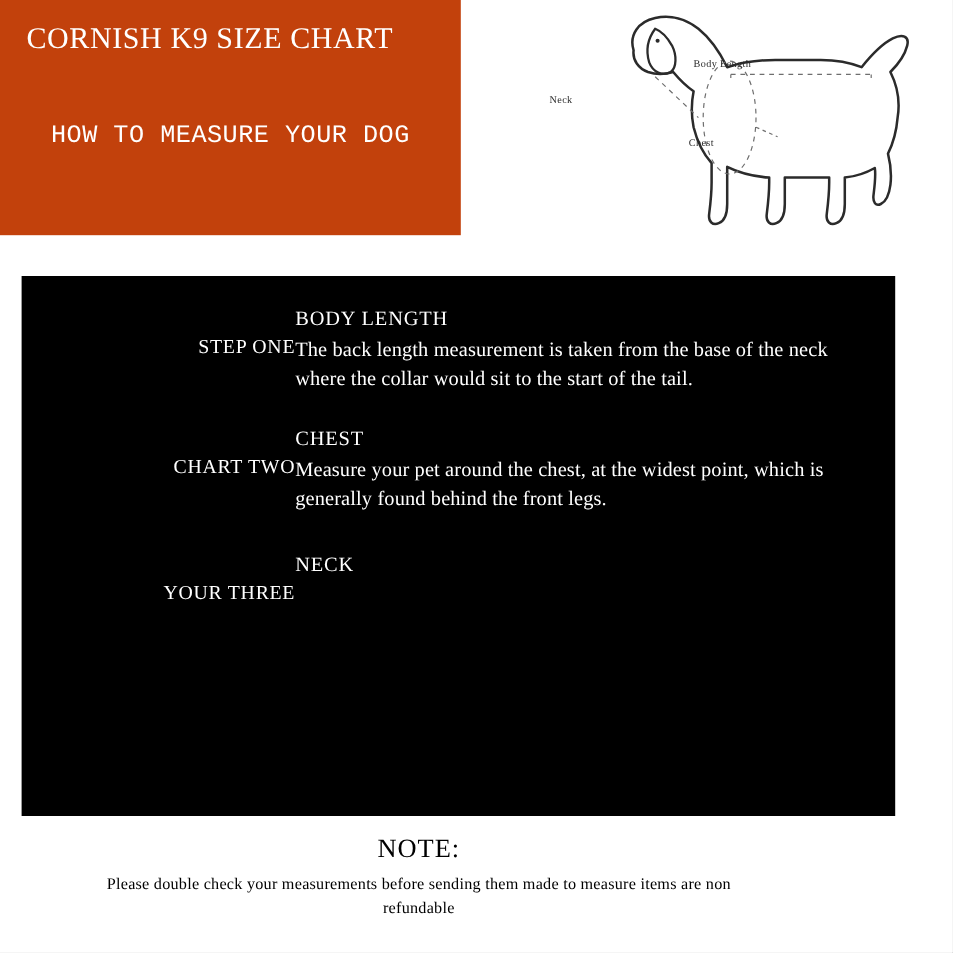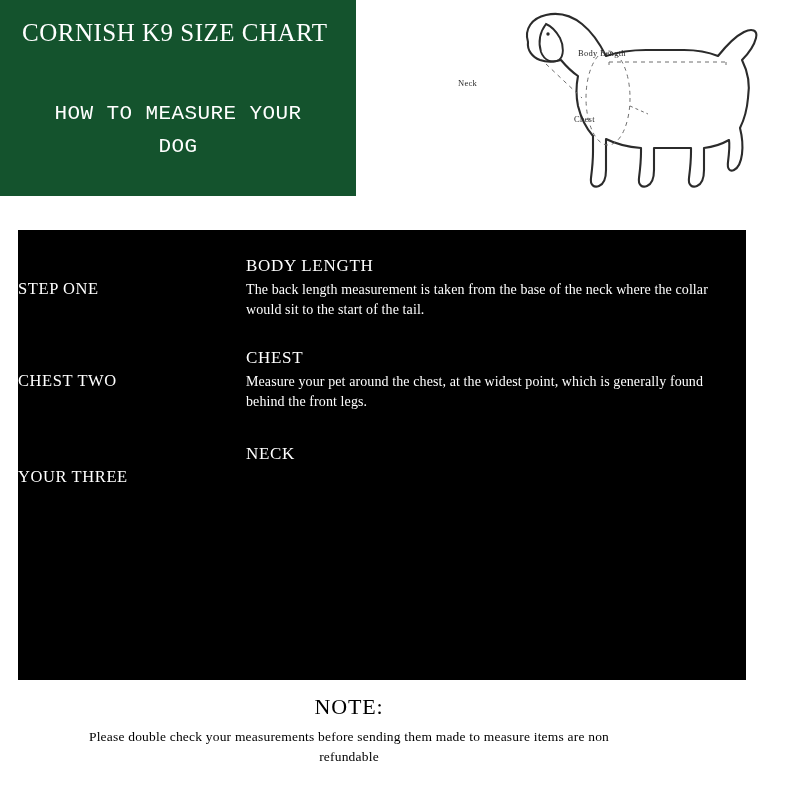--- a/index.html
+++ b/index.html
@@ -19,23 +19,23 @@
 
   
   .header {
     position: relative;
     height: 196px;
   }
   .header-block {
     position: absolute;
     left: 0;
     top: 0;
-    width: 356px;
+    width: 384px;
     height: 196px;
-    background: #14532d;
+    background: #c2410c;
     color: #ffffff;
     padding: 18px 22px 0 22px;
   }
   .title-main {
     font-size: 25px;
     letter-spacing: 0.5px;
     line-height: 1.2;
     text-align: left;
     font-family: "Liberation Serif", serif;
   }
@@ -83,36 +83,36 @@
   .step-row {
     display: flex;
     align-items: flex-start;
   }
   .step-1 { margin-top: 26px; }
   .step-2 { margin-top: 28px; }
   .step-3 { margin-top: 32px; }
   .step-label {
     width: 228px;
     flex: 0 0 228px;
-    text-align: left;
+    text-align: right;
     font-size: 16.5px;
     letter-spacing: 0.6px;
     padding-top: 23px;
   }
   .step-body {
     flex: 1 1 auto;
     padding-right: 18px;
   }
   .step-heading {
     font-size: 17px;
     letter-spacing: 0.7px;
     margin-bottom: 4px;
   }
   .step-text {
-    font-size: 14px;
+    font-size: 17px;
     line-height: 1.42;
     letter-spacing: 0.1px;
   }
   .panel-footnote {
     margin-top: 56px;
     text-align: center;
     font-size: 15px;
     letter-spacing: 0.1px;
     padding: 0 24px;
   }
@@ -189,21 +189,21 @@
 
   <div class="step-row step-1">
     <div class="step-label">STEP ONE</div>
     <div class="step-body">
       <div class="step-heading">BODY LENGTH</div>
       <div class="step-text">The back length measurement is taken from the base of the neck where the collar would sit to the start of the tail.</div>
     </div>
   </div>
 
   <div class="step-row step-2">
-    <div class="step-label">CHEST TWO</div>
+    <div class="step-label">CHART TWO</div>
     <div class="step-body">
       <div class="step-heading">CHEST</div>
       <div class="step-text">Measure your pet around the chest, at the widest point, which is generally found behind the front legs.</div>
     </div>
   </div>
 
   <div class="step-row step-3">
     <div class="step-label">YOUR THREE</div>
     <div class="step-body">
       <div class="step-heading">NECK</div>

